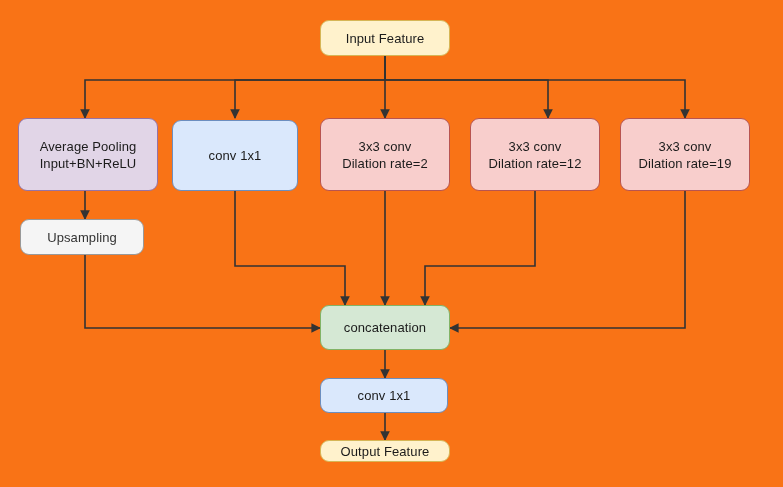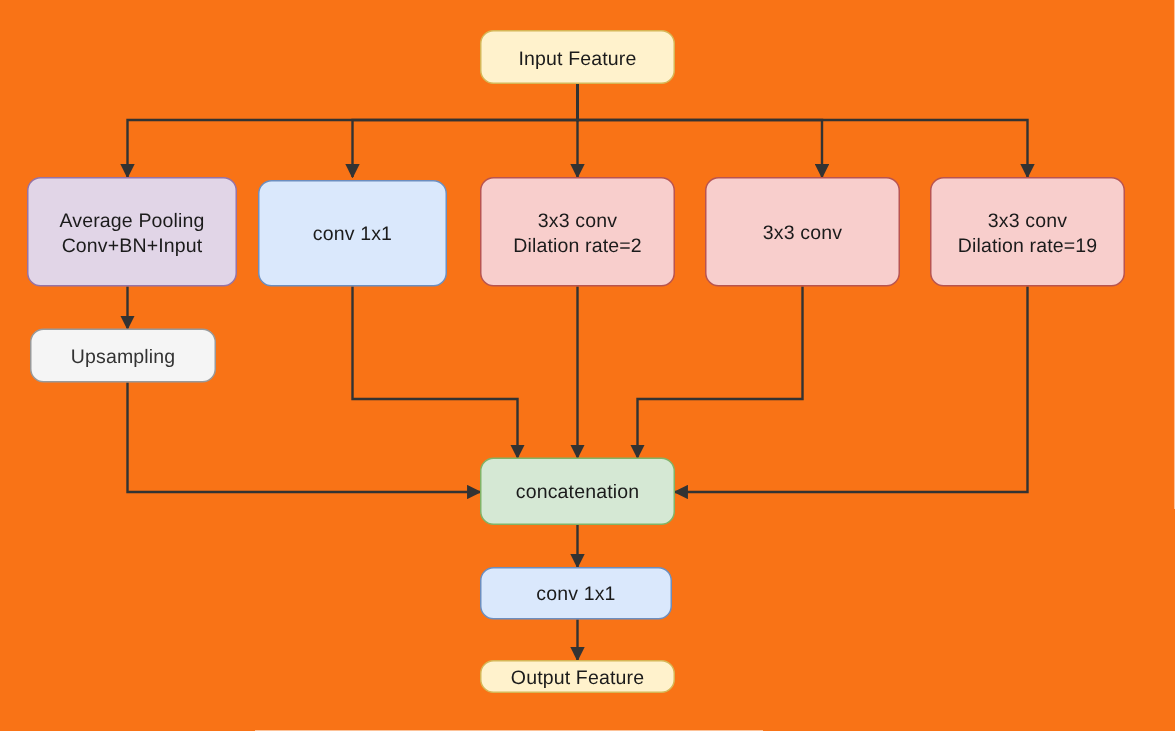--- a/index.html
+++ b/index.html
@@ -88,34 +88,35 @@
       <path d="M 385 413 L 385 440"></path>
     </g>
   </svg>
 
   <div class="node n-yellow" style="left:320px; top:20px; width:130px; height:36px;">
     <span class="ln">Input Feature</span>
   </div>
 
   <div class="node n-purple" style="left:18px; top:118px; width:140px; height:73px;">
     <span class="ln">Average Pooling</span>
-    <span class="ln">Conv+BN+Input</span>
+    <span class="ln">Input+BN+ReLU</span>
   </div>
 
   <div class="node n-blue" style="left:172px; top:120px; width:126px; height:71px;">
     <span class="ln">conv 1x1</span>
   </div>
 
   <div class="node n-red" style="left:320px; top:118px; width:130px; height:73px;">
     <span class="ln">3x3 conv</span>
     <span class="ln">Dilation rate=2</span>
   </div>
 
   <div class="node n-red" style="left:470px; top:118px; width:130px; height:73px;">
     <span class="ln">3x3 conv</span>
+    <span class="ln">Dilation rate=12</span>
   </div>
 
   <div class="node n-red" style="left:620px; top:118px; width:130px; height:73px;">
     <span class="ln">3x3 conv</span>
     <span class="ln">Dilation rate=19</span>
   </div>
 
   <div class="node n-gray" style="left:20px; top:219px; width:124px; height:36px;">
     <span class="ln">Upsampling</span>
   </div>

